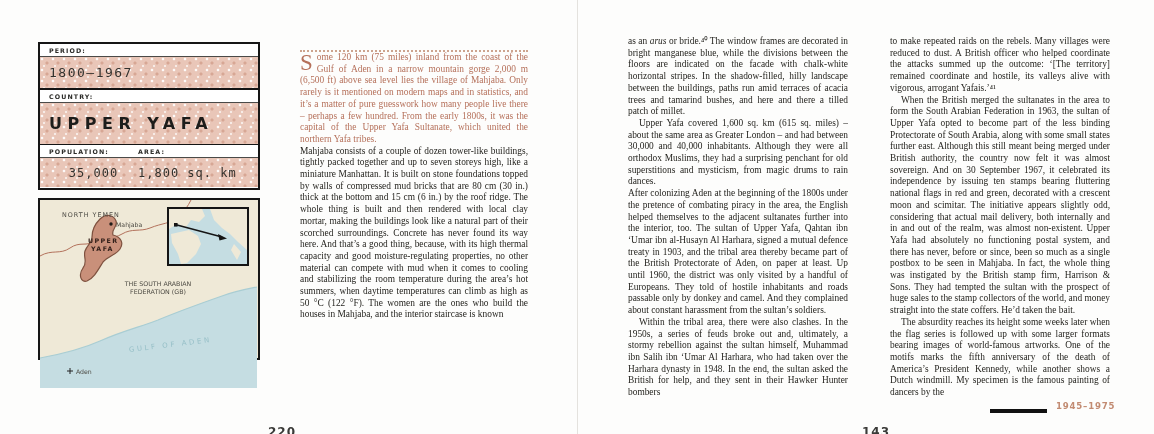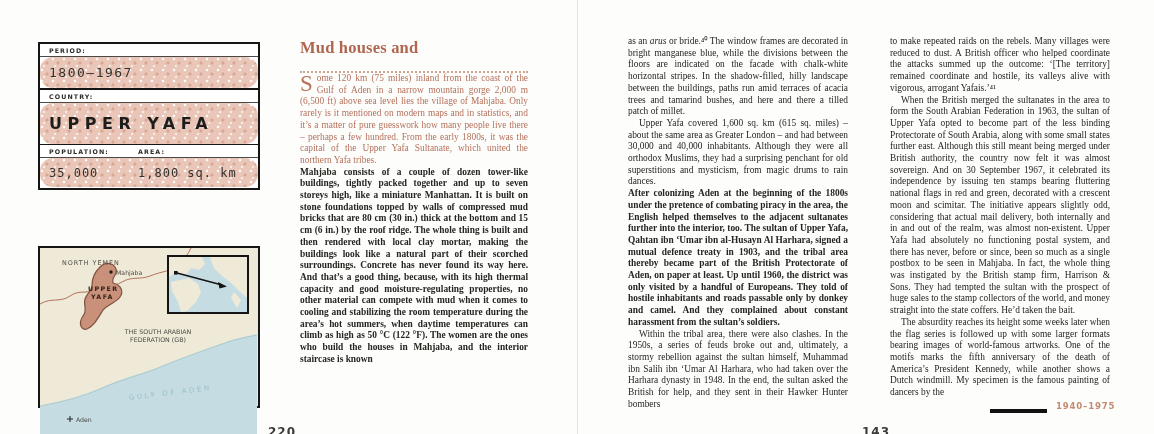--- a/index.html
+++ b/index.html
@@ -22,31 +22,31 @@
     display:flex;
   }
   .pattern {
     background-color:#e9c6b8;
     background-image:
       radial-gradient(circle at 2px 2px, rgba(255,255,255,.9) 1px, transparent 1.7px),
       radial-gradient(circle at 7px 6px, rgba(214,165,147,.95) 1.2px, transparent 1.9px),
       radial-gradient(circle at 4px 9px, rgba(255,255,255,.65) 1px, transparent 1.6px);
     background-size:11px 11px;
   }
-  .strip-value { display:flex; align-items:center; padding-left:9px; color:#33322e;border-radius:13px; }
+  .strip-value { display:flex; align-items:center; padding-left:9px; color:#33322e; }
   #period-value { height:31px; font-family:"DejaVu Sans Mono", monospace; font-size:13px; letter-spacing:1.5px; }
   #country-value { height:41px; font-family:"DejaVu Sans", sans-serif; font-weight:bold; font-size:16px; letter-spacing:5.5px; color:#1d1d1b; }
-  #popair-values { height:29px; font-family:"DejaVu Sans Mono", monospace; font-size:12px; letter-spacing:1px; }
+  #popair-values { height:29px; font-family:"DejaVu Sans Mono", monospace; font-size:12px; letter-spacing:1px;text-align:center; }
   .sec-divider { height:1.5px; background:#141414; }
   .cell-a { width:89px; }
 
   
   #mapbox {
     position:absolute; left:38px; top:198px; width:222px; height:162px;
-    border:2.5px solid #161616; background:#efe9d7;margin-top:48px;
+    border:2.5px solid #161616; background:#efe9d7;
   }
   #mapbox svg { display:block; }
   .map-label { font-family:"DejaVu Sans", sans-serif; fill:#4c4a43; }
 
   
   .col { position:absolute; top:36px; text-align:justify; color:#262520;
          font-size:9.4px; line-height:11.7px; }
   #col1 { left:300px; width:228px; top:37px; }
   #col2 { left:628px; width:220px; }
   #col3 { left:890px; width:220px; }
@@ -54,21 +54,21 @@
     font-size:16.5px; line-height:21px; font-weight:bold; color:#b06650;
     letter-spacing:0.2px; text-align:left;
   }
   .dotted-rule { border-top:2px dotted #cda48e; margin-top:13px; }
   .intro { margin-top:11px; color:#b5705a; }
   .dropcap {
     float:left; font-size:23px; line-height:19.5px; padding:1px 4px 0 0;
     font-weight:normal; color:#b5705a;
   }
   p.body-para { margin:0; }
-  .gap { margin-top:11.5px;font-weight:bold; }
+  .gap { margin-top:11.5px; }
   .indent { text-indent:11px; }
   .ital { font-style:italic; }
 
   
   .folio {
     position:absolute; top:402px; font-family:"DejaVu Sans", sans-serif;
     font-weight:bold; font-size:12px; letter-spacing:1px; color:#3a3a38;margin-top:23px;
   }
   #folio-left  { left:268px; }
   #folio-right { left:862px; }
@@ -133,21 +133,20 @@
         <path d="M170,9 L207,9 L207,50 L198,42 L190,34 L182,28 L174,20 Z" fill="#efe9d7"></path>
         <path d="M194,44 L201,52 L197,60 L191,50 Z" fill="#efe9d7"></path>
         <rect x="134" y="23" width="3.6" height="3.6" fill="#141414"></rect>
         <path d="M137,25 L182,37" stroke="#141414" stroke-width="1.3"></path>
         <polygon points="187,38.5 178,34 179.5,40.5" fill="#141414"></polygon>
       </g>
     </svg>
   </div>
 
   <div id="col1" class="col">
-    <div class="article-title">Mud houses and</div>
     <div class="dotted-rule"></div>
     <p class="body-para intro"><span class="dropcap">S</span><span>ome 120 km (75 miles) inland from the coast of the Gulf of Aden in a narrow mountain gorge 2,000 m (6,500 ft) above sea level lies the village of Mahjaba. Only rarely is it mentioned on modern maps and in statistics, and it’s a matter of pure guesswork how many people live there – perhaps a few hundred. From the early 1800s, it was the capital of the Upper Yafa Sultanate, which united the northern Yafa tribes.</span></p>
     <p class="body-para gap">Mahjaba consists of a couple of dozen tower-like buildings, tightly packed together and up to seven storeys high, like a miniature Manhattan. It is built on stone foundations topped by walls of compressed mud bricks that are 80 cm (30 in.) thick at the bottom and 15 cm (6 in.) by the roof ridge. The whole thing is built and then rendered with local clay mortar, making the buildings look like a natural part of their scorched surroundings. Concrete has never found its way here. And that’s a good thing, because, with its high thermal capacity and good moisture-regulating properties, no other material can compete with mud when it comes to cooling and stabilizing the room temperature during the area’s hot summers, when daytime temperatures can climb as high as 50 °C (122 °F). The women are the ones who build the houses in Mahjaba, and the interior staircase is known</p>
   </div>
 
   <div id="col2" class="col">
     <p class="body-para"><span>as an </span><span class="ital">arus</span><span> or bride.⁴⁰ The window frames are decorated in bright manganese blue, while the divisions between the floors are indicated on the facade with chalk-white horizontal stripes. In the shadow-filled, hilly landscape between the buildings, paths run amid terraces of acacia trees and tamarind bushes, and here and there a tilled patch of millet.</span></p>
     <p class="body-para indent">Upper Yafa covered 1,600 sq. km (615 sq. miles) – about the same area as Greater London – and had between 30,000 and 40,000 inhabitants. Although they were all orthodox Muslims, they had a surprising penchant for old superstitions and mysticism, from magic drums to rain dances.</p>
     <p class="body-para gap">After colonizing Aden at the beginning of the 1800s under the pretence of combating piracy in the area, the English helped themselves to the adjacent sultanates further into the interior, too. The sultan of Upper Yafa, Qahtan ibn ‘Umar ibn al-Husayn Al Harhara, signed a mutual defence treaty in 1903, and the tribal area thereby became part of the British Protectorate of Aden, on paper at least. Up until 1960, the district was only visited by a handful of Europeans. They told of hostile inhabitants and roads passable only by donkey and camel. And they complained about constant harassment from the sultan’s soldiers.</p>
     <p class="body-para indent">Within the tribal area, there were also clashes. In the 1950s, a series of feuds broke out and, ultimately, a stormy rebellion against the sultan himself, Muhammad ibn Salih ibn ‘Umar Al Harhara, who had taken over the Harhara dynasty in 1948. In the end, the sultan asked the British for help, and they sent in their Hawker Hunter bombers</p>
@@ -155,14 +154,14 @@
 
   <div id="col3" class="col">
     <p class="body-para">to make repeated raids on the rebels. Many villages were reduced to dust. A British officer who helped coordinate the attacks summed up the outcome: ‘[The territory] remained coordinate and hostile, its valleys alive with vigorous, arrogant Yafais.’⁴¹</p>
     <p class="body-para indent">When the British merged the sultanates in the area to form the South Arabian Federation in 1963, the sultan of Upper Yafa opted to become part of the less binding Protectorate of South Arabia, along with some small states further east. Although this still meant being merged under British authority, the country now felt it was almost sovereign. And on 30 September 1967, it celebrated its independence by issuing ten stamps bearing fluttering national flags in red and green, decorated with a crescent moon and scimitar. The initiative appears slightly odd, considering that actual mail delivery, both internally and in and out of the realm, was almost non-existent. Upper Yafa had absolutely no functioning postal system, and there has never, before or since, been so much as a single postbox to be seen in Mahjaba. In fact, the whole thing was instigated by the British stamp firm, Harrison &amp; Sons. They had tempted the sultan with the prospect of huge sales to the stamp collectors of the world, and money straight into the state coffers. He’d taken the bait.</p>
     <p class="body-para indent">The absurdity reaches its height some weeks later when the flag series is followed up with some larger formats bearing images of world-famous artworks. One of the motifs marks the fifth anniversary of the death of America’s President Kennedy, while another shows a Dutch windmill. My specimen is the famous painting of dancers by the</p>
   </div>
 
   <div id="folio-left" class="folio">220</div>
   <div id="folio-right" class="folio">143</div>
   <div id="chapter-bar"></div>
-  <div id="chapter-range">1940–1975</div>
+  <div id="chapter-range">1945–1975</div>
 </div>
 
 </body></html>

